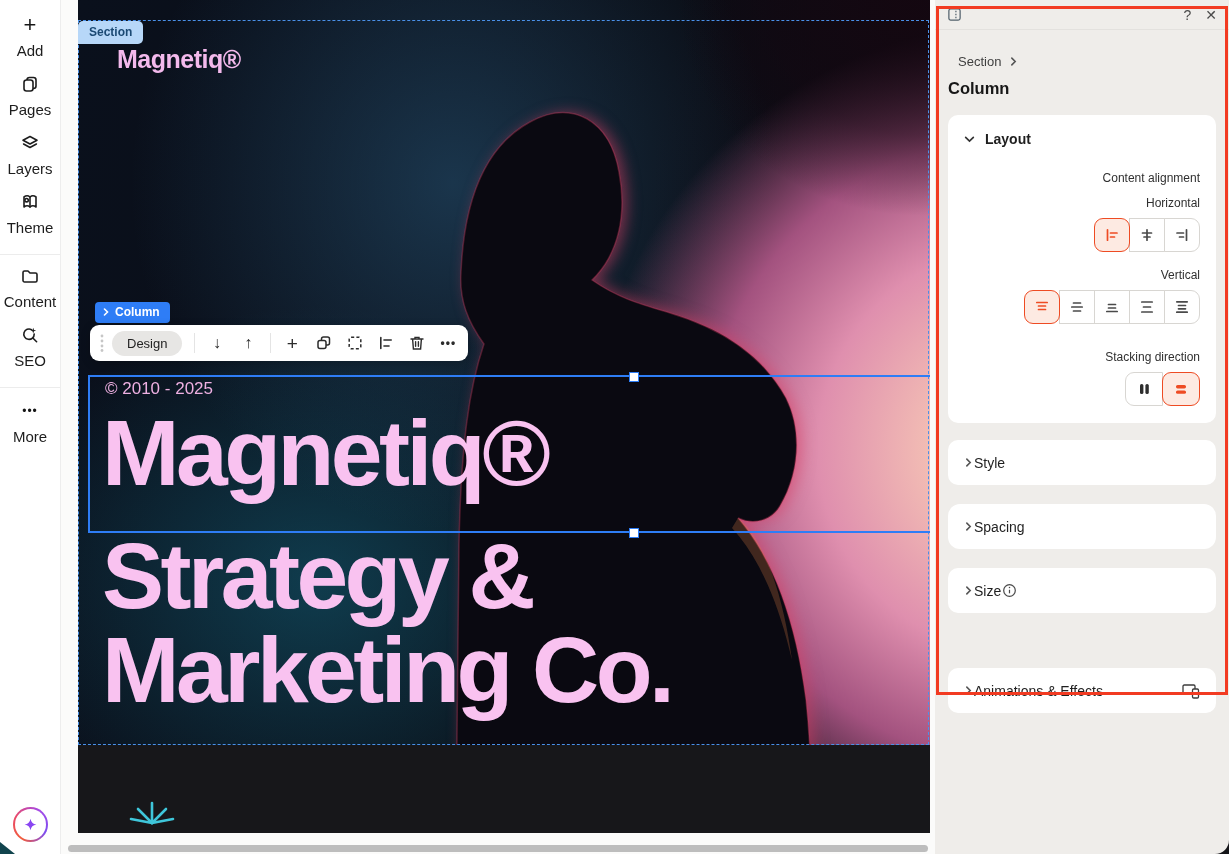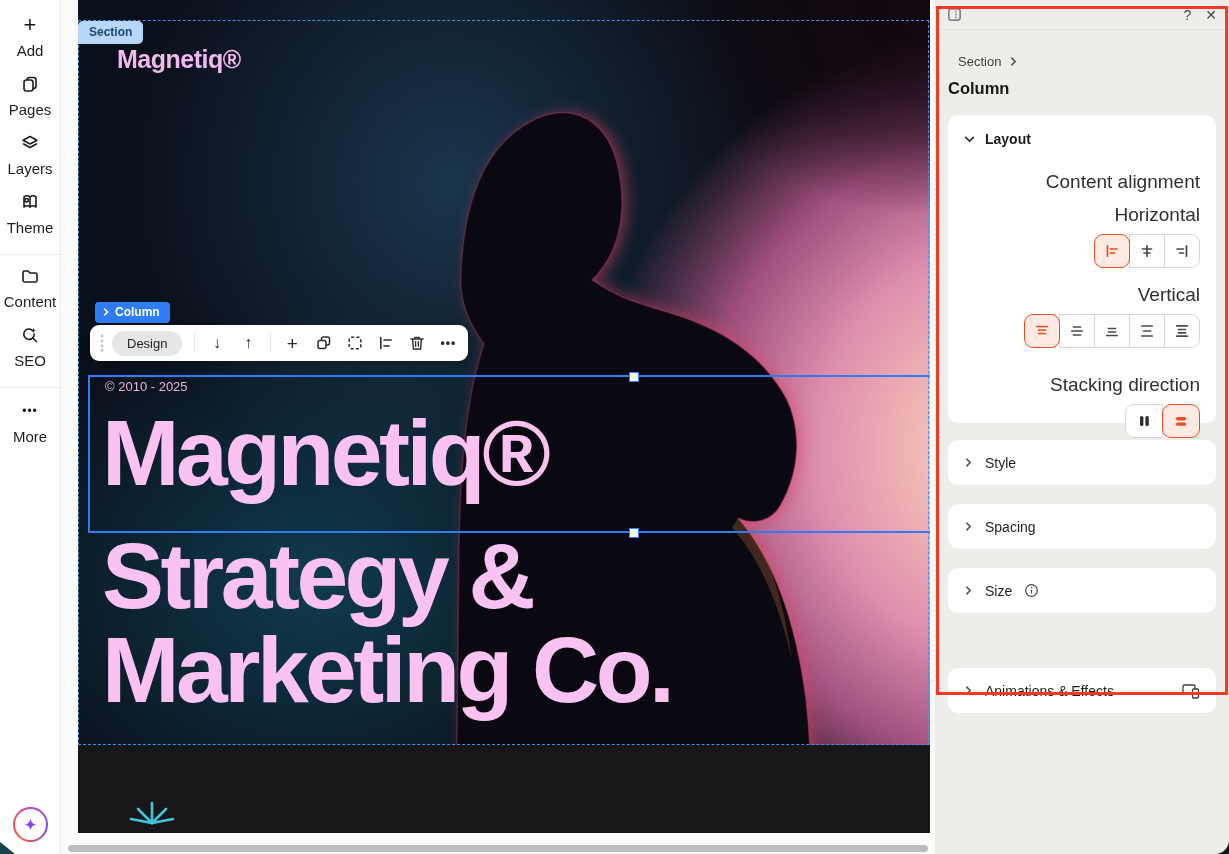--- a/index.html
+++ b/index.html
@@ -35,21 +35,21 @@
           linear-gradient(100deg,#0a101c 0%,#0a0d15 60%,#120a14 100%);}
   .silhouette{position:absolute;left:0;top:0;filter:drop-shadow(5px 0 7px rgba(219,62,99,.5));}
   .hero-frame{position:absolute;left:0;top:20px;width:849px;height:723px;
               border:1.5px dashed #4a90e8;pointer-events:none;z-index:2;}
   .next-section{position:absolute;left:0;top:745px;width:852px;height:88px;background:#17171a;
                 overflow:hidden;z-index:1;}
   .starburst{position:absolute;left:44px;bottom:-14px;}
 
   .page-logo{position:absolute;left:39px;top:45px;font-size:25px;font-weight:bold;
              letter-spacing:-.5px;color:#f3b9ec;z-index:3;}
-  .copyright{position:absolute;left:27px;top:379px;font-size:13px;color:#eeb0e2;z-index:3;}
+  .copyright{position:absolute;left:27px;top:379px;font-size:17px;color:#eeb0e2;z-index:3;}
   .h1{position:absolute;left:24px;color:#f9c2f0;font-weight:bold;font-size:93px;
       letter-spacing:-3.5px;line-height:94px;white-space:nowrap;z-index:3;}
   .h1a{top:406px;}
   .h1b{top:529px;}
 
   
   .sel-line{position:absolute;background:#2e7df6;z-index:4;}
   .sel-top{left:10px;top:375px;width:842px;height:2px;}
   .sel-bottom{left:10px;top:531px;width:842px;height:2px;}
   .sel-left{left:10px;top:375px;width:2px;height:158px;}
@@ -94,33 +94,33 @@
              pointer-events:none;z-index:15;}
   .breadcrumb{position:absolute;left:23px;top:54px;display:flex;align-items:center;gap:8px;
               font-size:13px;color:#3f3f3f;cursor:pointer;}
   .panel-title{position:absolute;left:13px;top:79px;font-size:16.5px;font-weight:bold;color:#171717;}
 
   .card{position:absolute;left:13px;width:268px;background:#fff;border-radius:10px;
         box-sizing:border-box;text-align:right;}
   .card-layout{top:115px;height:308px;padding:16px;}
   .sec-head{display:flex;align-items:center;gap:10px;font-size:14px;font-weight:bold;
             color:#1f1f1f;cursor:pointer;}
-  .fld-label{font-size:19px;color:#303030;}
+  .fld-label{font-size:12px;color:#303030;}
   .lab-ca{margin-top:24px;} .lab-h{margin-top:11px;margin-left:44px;} .lab-v{margin-top:16px;} .lab-s{margin-top:26px;}
 
   .seg{display:inline-flex;margin-top:8px;background:#fff;border-radius:9px;}
   .seg .sbtn{width:36px;height:34px;box-sizing:border-box;border:1px solid #d8d6d2;margin-left:-1px;
              background:#fff;display:flex;align-items:center;justify-content:center;cursor:pointer;
              color:#4a4a4a;padding:0;}
   .seg .sbtn:first-child{margin-left:0;border-radius:9px 0 0 9px;}
   .seg .sbtn:last-child{border-radius:0 9px 9px 0;}
   .seg .sbtn.sel{border:1.5px solid #ee4b23;background:#fdeae2;border-radius:9px;color:#ee4b23;
                  position:relative;z-index:2;}
 
-  .card-row{height:45px;padding:12px 16px;display:flex;align-items:center;gap:12px;cursor:pointer;}
+  .card-row{height:45px;padding:12px 16px;display:flex;align-items:center;gap:1px;cursor:pointer;}
   .row-style{top:440px;} .row-spacing{top:504px;border-radius:12px;} .row-size{top:568px;} .row-anim{top:668px;}
   .card-row .fld{font-size:14px;color:#1f1f1f;font-weight:500;}
   .row-end{margin-left:auto;color:#3c3c3c;}
   .chev{color:#555;}
 
   .corner-dark{position:absolute;right:0;bottom:0;width:22px;height:18px;background:#141418;}
   .corner-light{position:absolute;right:0;bottom:0;width:22px;height:18px;background:#efedea;
                 border-bottom-right-radius:14px;}
 </style>
 </head>

